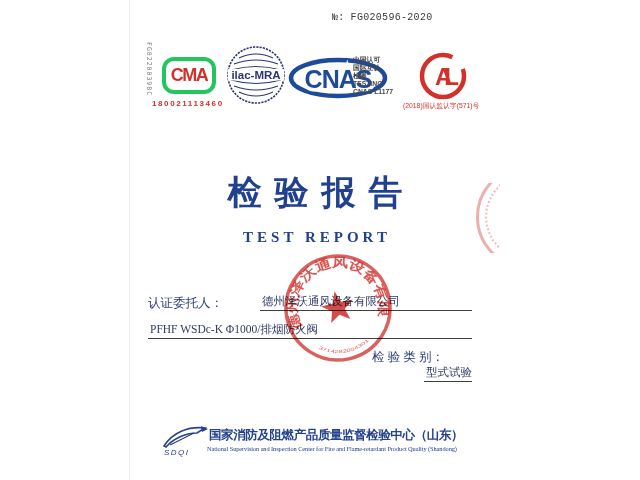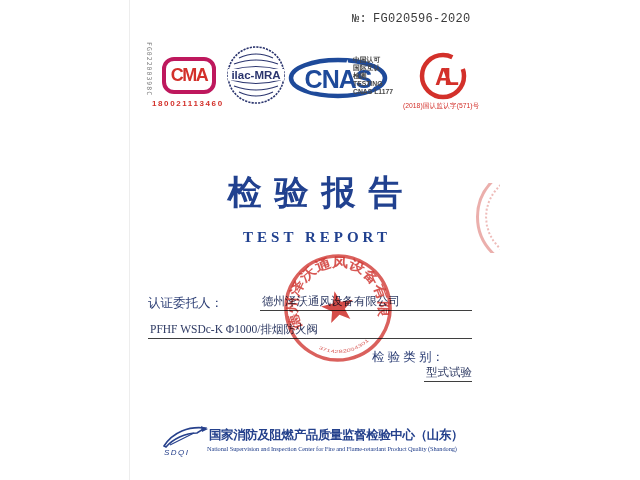--- a/index.html
+++ b/index.html
@@ -4,32 +4,32 @@
 <style>
   * { margin:0; padding:0; box-sizing:border-box; }
   html,body { background:#ffffff; }
   .page {
     position:relative; width:640px; height:480px; background:#ffffff;
     overflow:hidden; font-family:"Liberation Sans", sans-serif;
   }
   .edge-line { position:absolute; left:129px; top:0; width:1px; height:480px; background:#ededed; }
 
   
-  .report-no { position:absolute; left:352px; top:12px; font-family:"Liberation Mono", monospace; font-size:12px; color:#3a3a3a; letter-spacing:0.3px; }
+  .report-no { position:absolute; left:332px; top:12px; font-family:"Liberation Mono", monospace; font-size:10px; color:#3a3a3a; letter-spacing:0.3px; }
   .report-no .no-label { margin-right:6px; }
 
   .side-code {
     position:absolute; left:145px; top:42px; writing-mode:vertical-rl; text-orientation:mixed;
     font-family:"DejaVu Sans Mono", monospace; font-size:6.5px; color:#7a7a7a; letter-spacing:1px;
   }
 
   
   .cma-wrap { position:absolute; left:162px; top:57px; }
   .cma-box {
-    width:54px; height:37px; border:4px solid #be185d; border-radius:12px;
+    width:54px; height:37px; border:4px solid #22c55e; border-radius:12px;
     display:flex; align-items:center; justify-content:center;
   }
   .cma-text { font-size:18px; font-weight:900; color:#d3302a; letter-spacing:-1.5px; }
   .cma-number { position:absolute; left:152px; top:99px; font-size:8px; font-weight:bold; color:#d3302a; letter-spacing:1.6px; }
 
   
   .ilac-wrap { position:absolute; left:226px; top:45px; width:60px; height:60px; }
   .cnas-wrap { position:absolute; left:287px; top:57px; width:102px; height:42px; }
   .cnas-caption { position:absolute; left:353px; top:56px; font-size:6.8px; line-height:8px; color:#474747; font-weight:bold; }
   .cal-wrap { position:absolute; left:417px; top:52px; width:52px; height:48px; }

